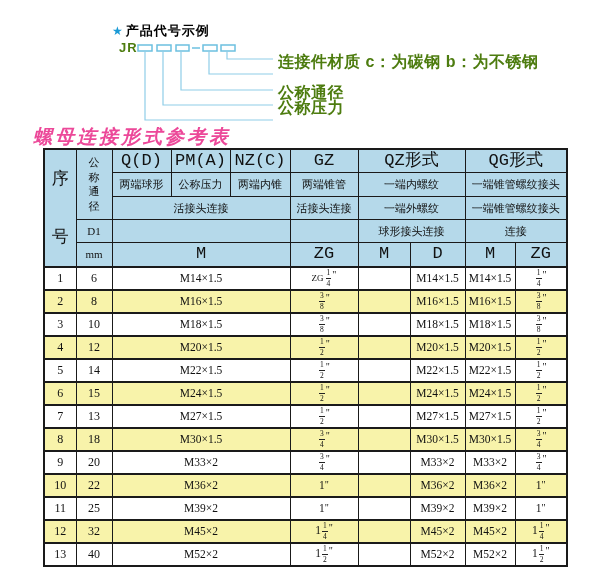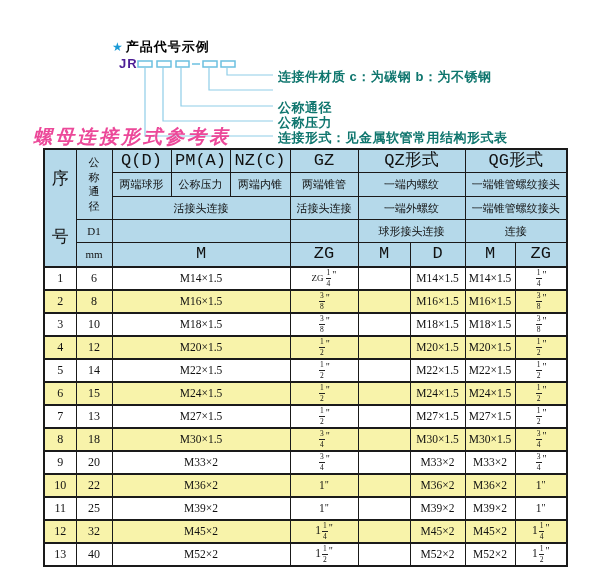--- a/index.html
+++ b/index.html
@@ -3,37 +3,37 @@
 <meta charset="utf-8">
 <style>
   html,body{margin:0;padding:0;}
   body{
     width:600px;height:567px;position:relative;overflow:hidden;
     background:#ffffff;
     font-family:"Liberation Serif","DejaVu Serif",serif;
     color:#111;
   }
   
-  .diagram{position:absolute;left:0;top:16px;width:600px;height:132px;}
+  .diagram{position:absolute;left:0;top:0;width:600px;height:132px;}
   .diagram-title{
     position:absolute;left:112px;top:22px;
     font-family:"Liberation Sans","DejaVu Sans",sans-serif;
     font-weight:bold;font-size:13px;letter-spacing:1px;color:#000;
   }
   .diagram-title .star{color:var(--star-blue,#1a9ad6);margin-right:2px;font-size:12px;}
   .code-prefix{
     position:absolute;left:119px;top:40px;
     font-family:"Liberation Sans","DejaVu Sans",sans-serif;
-    font-weight:bold;font-size:13px;color:#4c1d95;letter-spacing:1px;
+    font-weight:bold;font-size:13px;color:#4d7c0f;letter-spacing:1px;
   }
   .diagram svg{position:absolute;left:0;top:0;}
   .code-label{
     position:absolute;left:278px;
     font-family:"Liberation Sans","DejaVu Sans",sans-serif;
-    font-weight:bold;font-size:13px;color:#0f766e;white-space:nowrap;letter-spacing:0.5px;
+    font-weight:bold;font-size:16px;color:#4d7c0f;white-space:nowrap;letter-spacing:0.5px;
   }
   .lbl0{top:52px;} .lbl1{top:67px;} .lbl2{top:83px;} .lbl3{top:98px;} .lbl4{top:113px;}
   
   .table-title{
     position:absolute;left:33px;top:124px;
     font-family:"Liberation Serif","DejaVu Serif",serif;
     font-style:italic;font-weight:bold;font-size:19px;color:#ec4899;letter-spacing:3px;
   }
   
   table.ref{
@@ -89,21 +89,20 @@
       <polyline points="163,51 163,105 273,105"></polyline>
       <polyline points="181,51 181,90 273,90"></polyline>
       <polyline points="209,51 209,74 273,74"></polyline>
       <polyline points="227,51 227,59 273,59"></polyline>
     </g>
   </svg>
 
   <div class="code-label lbl0">连接件材质  c：为碳钢  b：为不锈钢</div>
   <div class="code-label lbl2">公称通径</div>
   <div class="code-label lbl3">公称压力</div>
-  <div class="code-label lbl4">连接形式：见金属软管常用结构形式表</div>
 </div>
 
 <div class="table-title">螺母连接形式参考表</div>
 
 <table class="ref">
   <colgroup>
     <col style="width:32px">
       <col style="width:36px">
     <col style="width:59px">
       <col style="width:59px">

